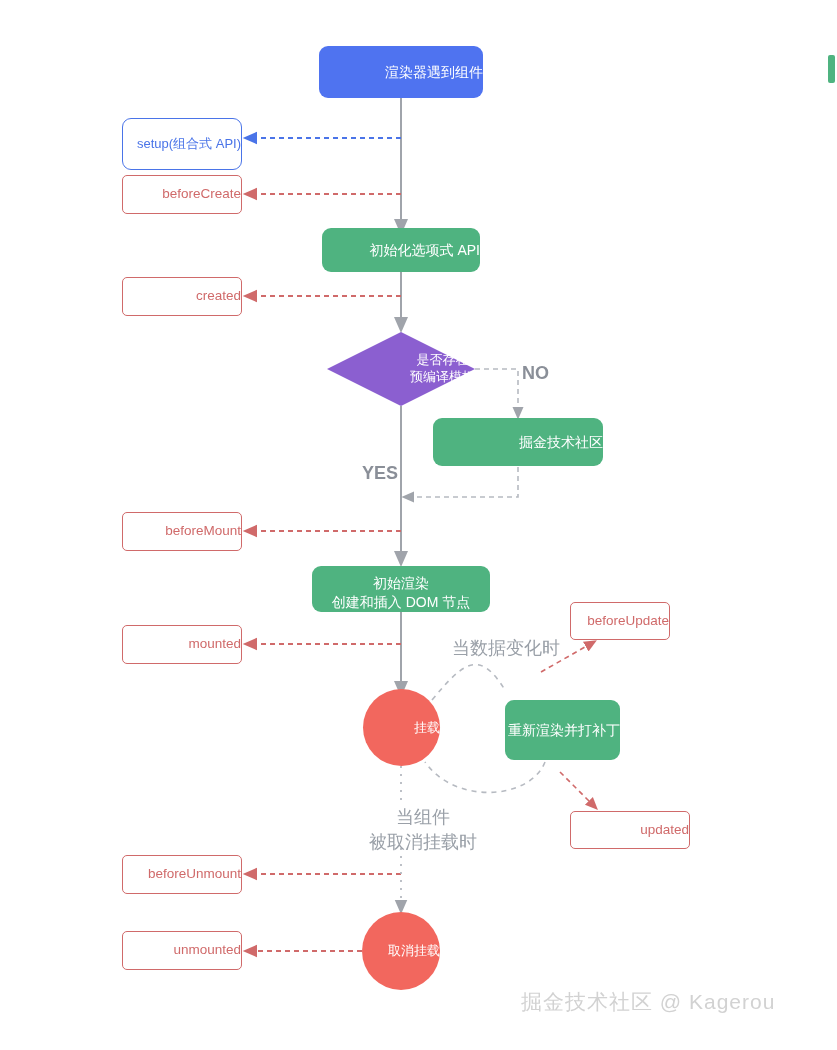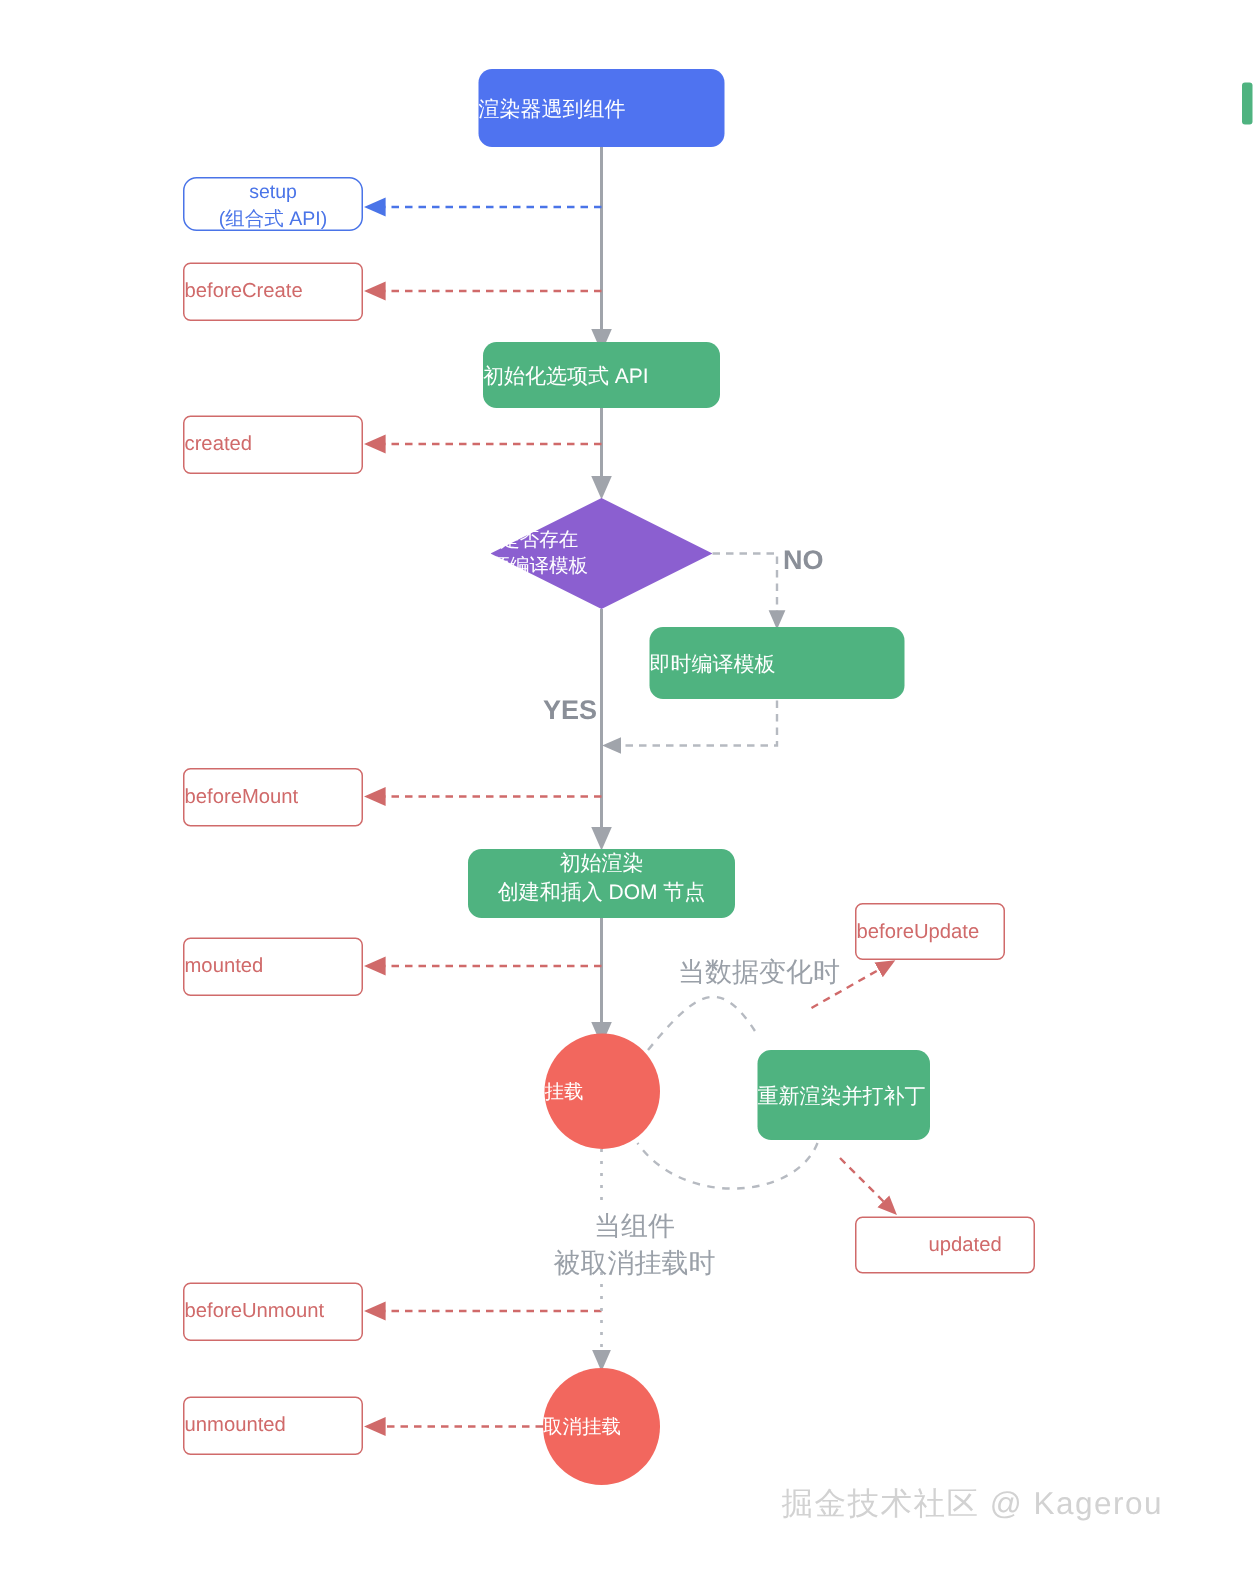--- a/index.html
+++ b/index.html
@@ -24,21 +24,21 @@
     width: 837px;
     height: 1050px;
     pointer-events: none;
   }
 
   .node {
     position: absolute;
     box-sizing: border-box;
     display: flex;
     align-items: center;
-    justify-content: flex-start;
+    justify-content: flex-end;
     text-align: center;
     line-height: 1.35;
   }
 
   
   .n-blue {
     background: #4f73f0;
     color: #ffffff;
     border-radius: 9px;
     font-size: 14px;
@@ -181,21 +181,21 @@
     <path d="M560,772 L594,806" stroke="#d06a6a" stroke-width="1.6" fill="none" stroke-dasharray="5,4" marker-end="url(#ah-red)"></path>
 
     <path d="M401,766 L401,800" stroke="#b6bac1" stroke-width="1.8" fill="none" stroke-dasharray="2,6"></path>
     <path d="M401,848 L401,908" stroke="#b6bac1" stroke-width="1.8" fill="none" stroke-dasharray="2,6" marker-end="url(#ah-gray)"></path>
   </svg>
 
   <div class="node n-blue" style="left:319px; top:46px; width:164px; height:52px;">
     <span>渲染器遇到组件</span>
   </div>
 
-  <div class="node n-hook-blue" style="left:122px; top:118px; width:120px; height:36px; flex-direction:column;">
+  <div class="node n-hook-blue" style="left:122px; top:118px; width:120px; height:52px; flex-direction:row;">
     <span class="ml">setup</span>
     <span class="ml">(组合式 API)</span>
   </div>
 
   <div class="node n-hook" style="left:122px; top:175px; width:120px; height:39px;">
     <span>beforeCreate</span>
   </div>
 
   <div class="node n-green" style="left:322px; top:228px; width:158px; height:44px;">
     <span>初始化选项式 API</span>
@@ -209,21 +209,21 @@
     <div class="dia-shape"></div>
     <div class="dia-label">
       <div class="ml">是否存在</div>
       <div class="ml">预编译模板</div>
     </div>
   </div>
 
   <div class="edge-label" style="left:522px; top:363px;">NO</div>
 
   <div class="node n-green" style="left:433px; top:418px; width:170px; height:48px;">
-    <span>即时编译模板</span>
+    <span>掘金技术社区</span>
   </div>
 
   <div class="edge-label" style="left:362px; top:463px;">YES</div>
 
   <div class="node n-hook" style="left:122px; top:512px; width:120px; height:39px;">
     <span>beforeMount</span>
   </div>
 
   <div class="node n-green" style="left:312px; top:566px; width:178px; height:46px; flex-direction:column;">
     <span class="ml">初始渲染</span>

